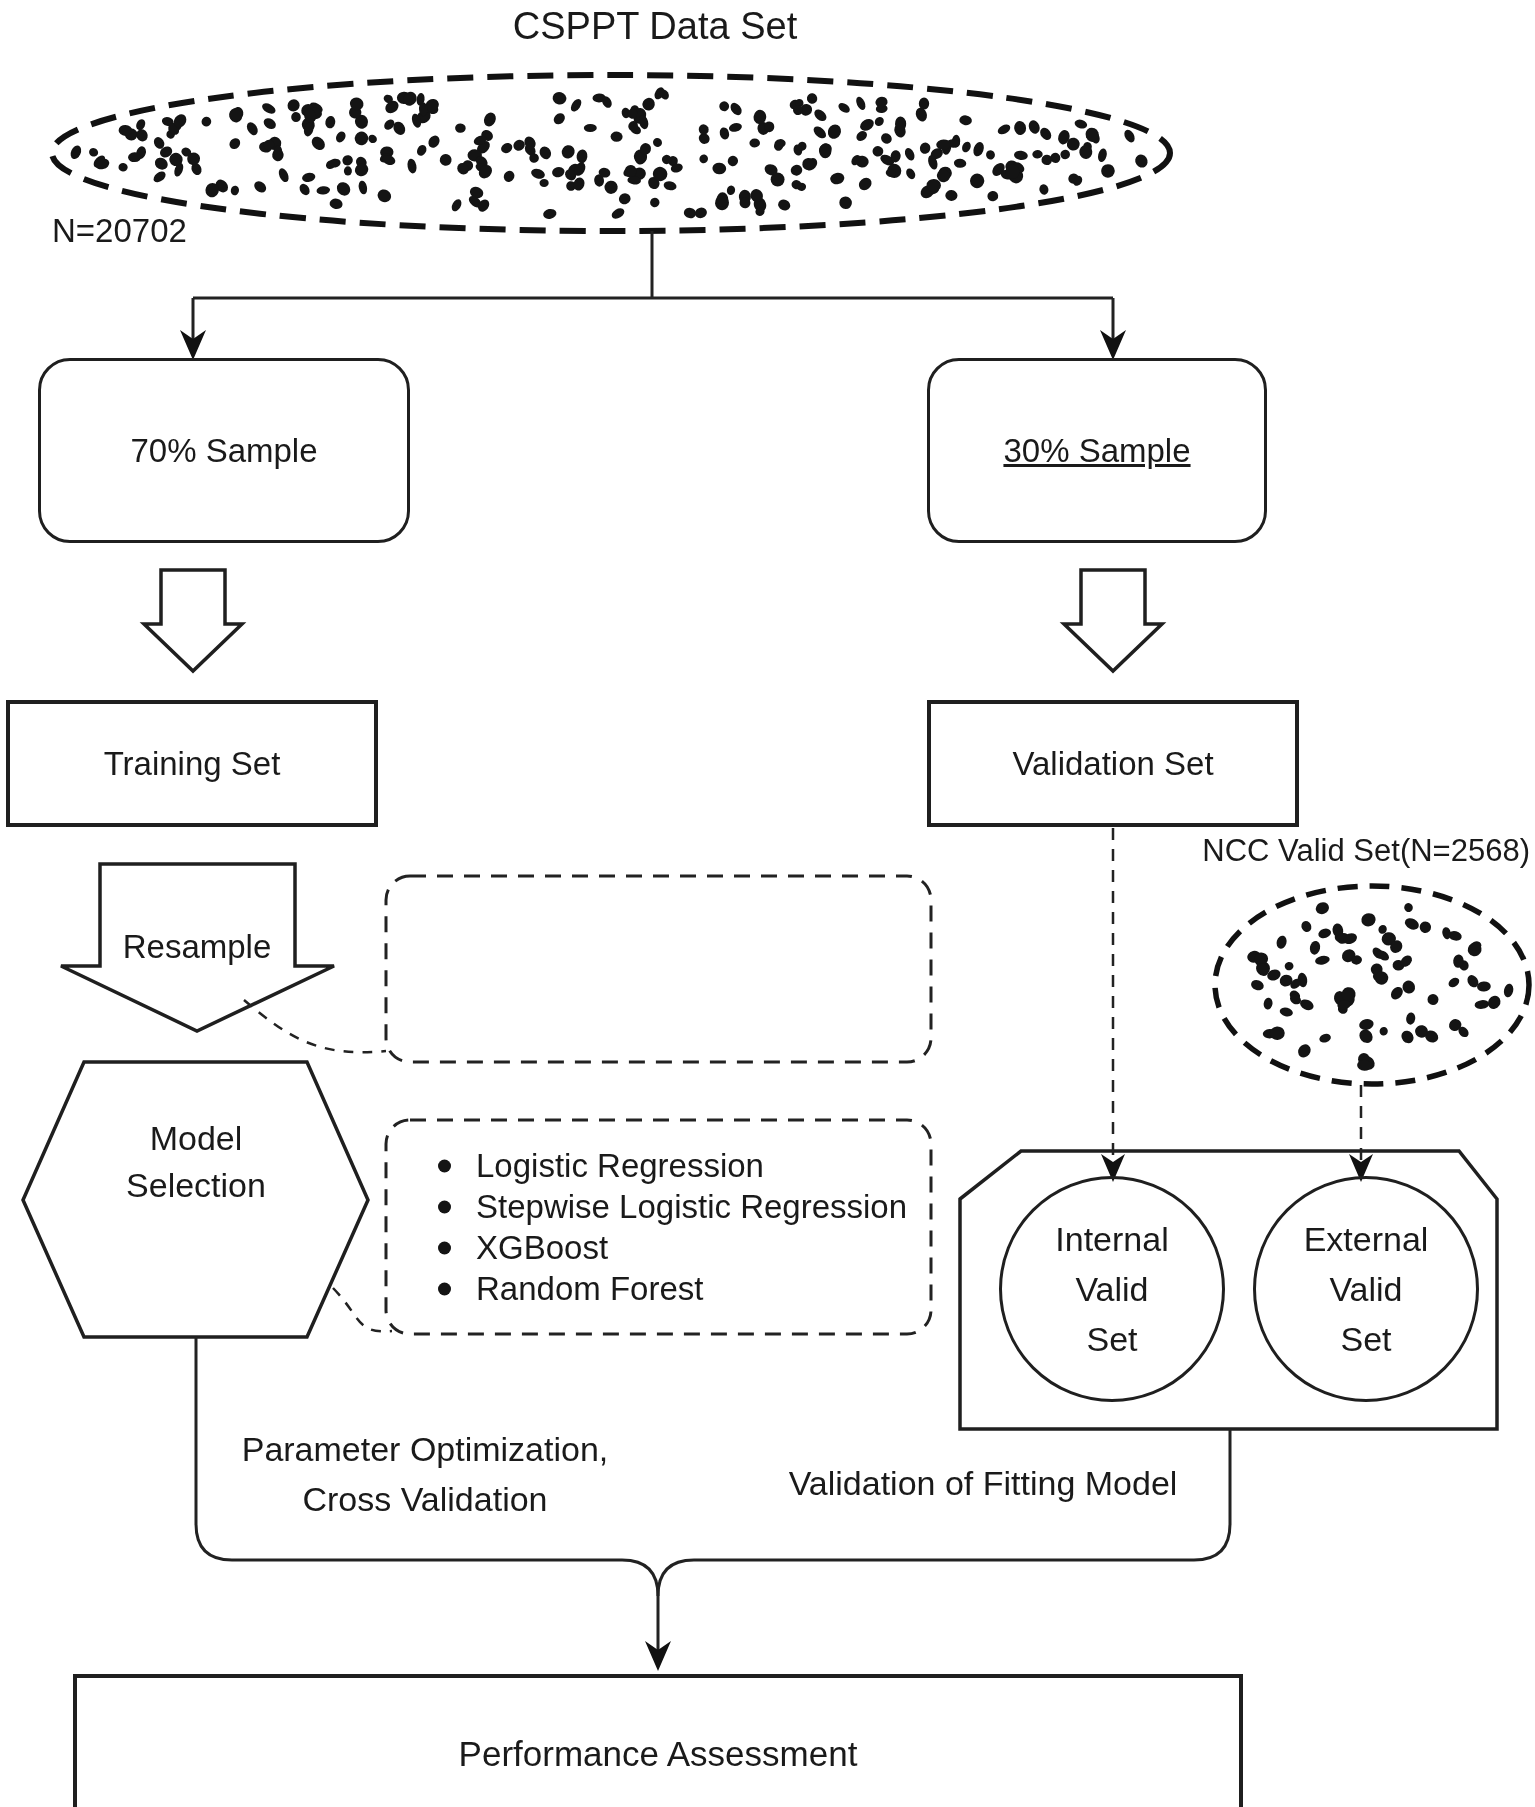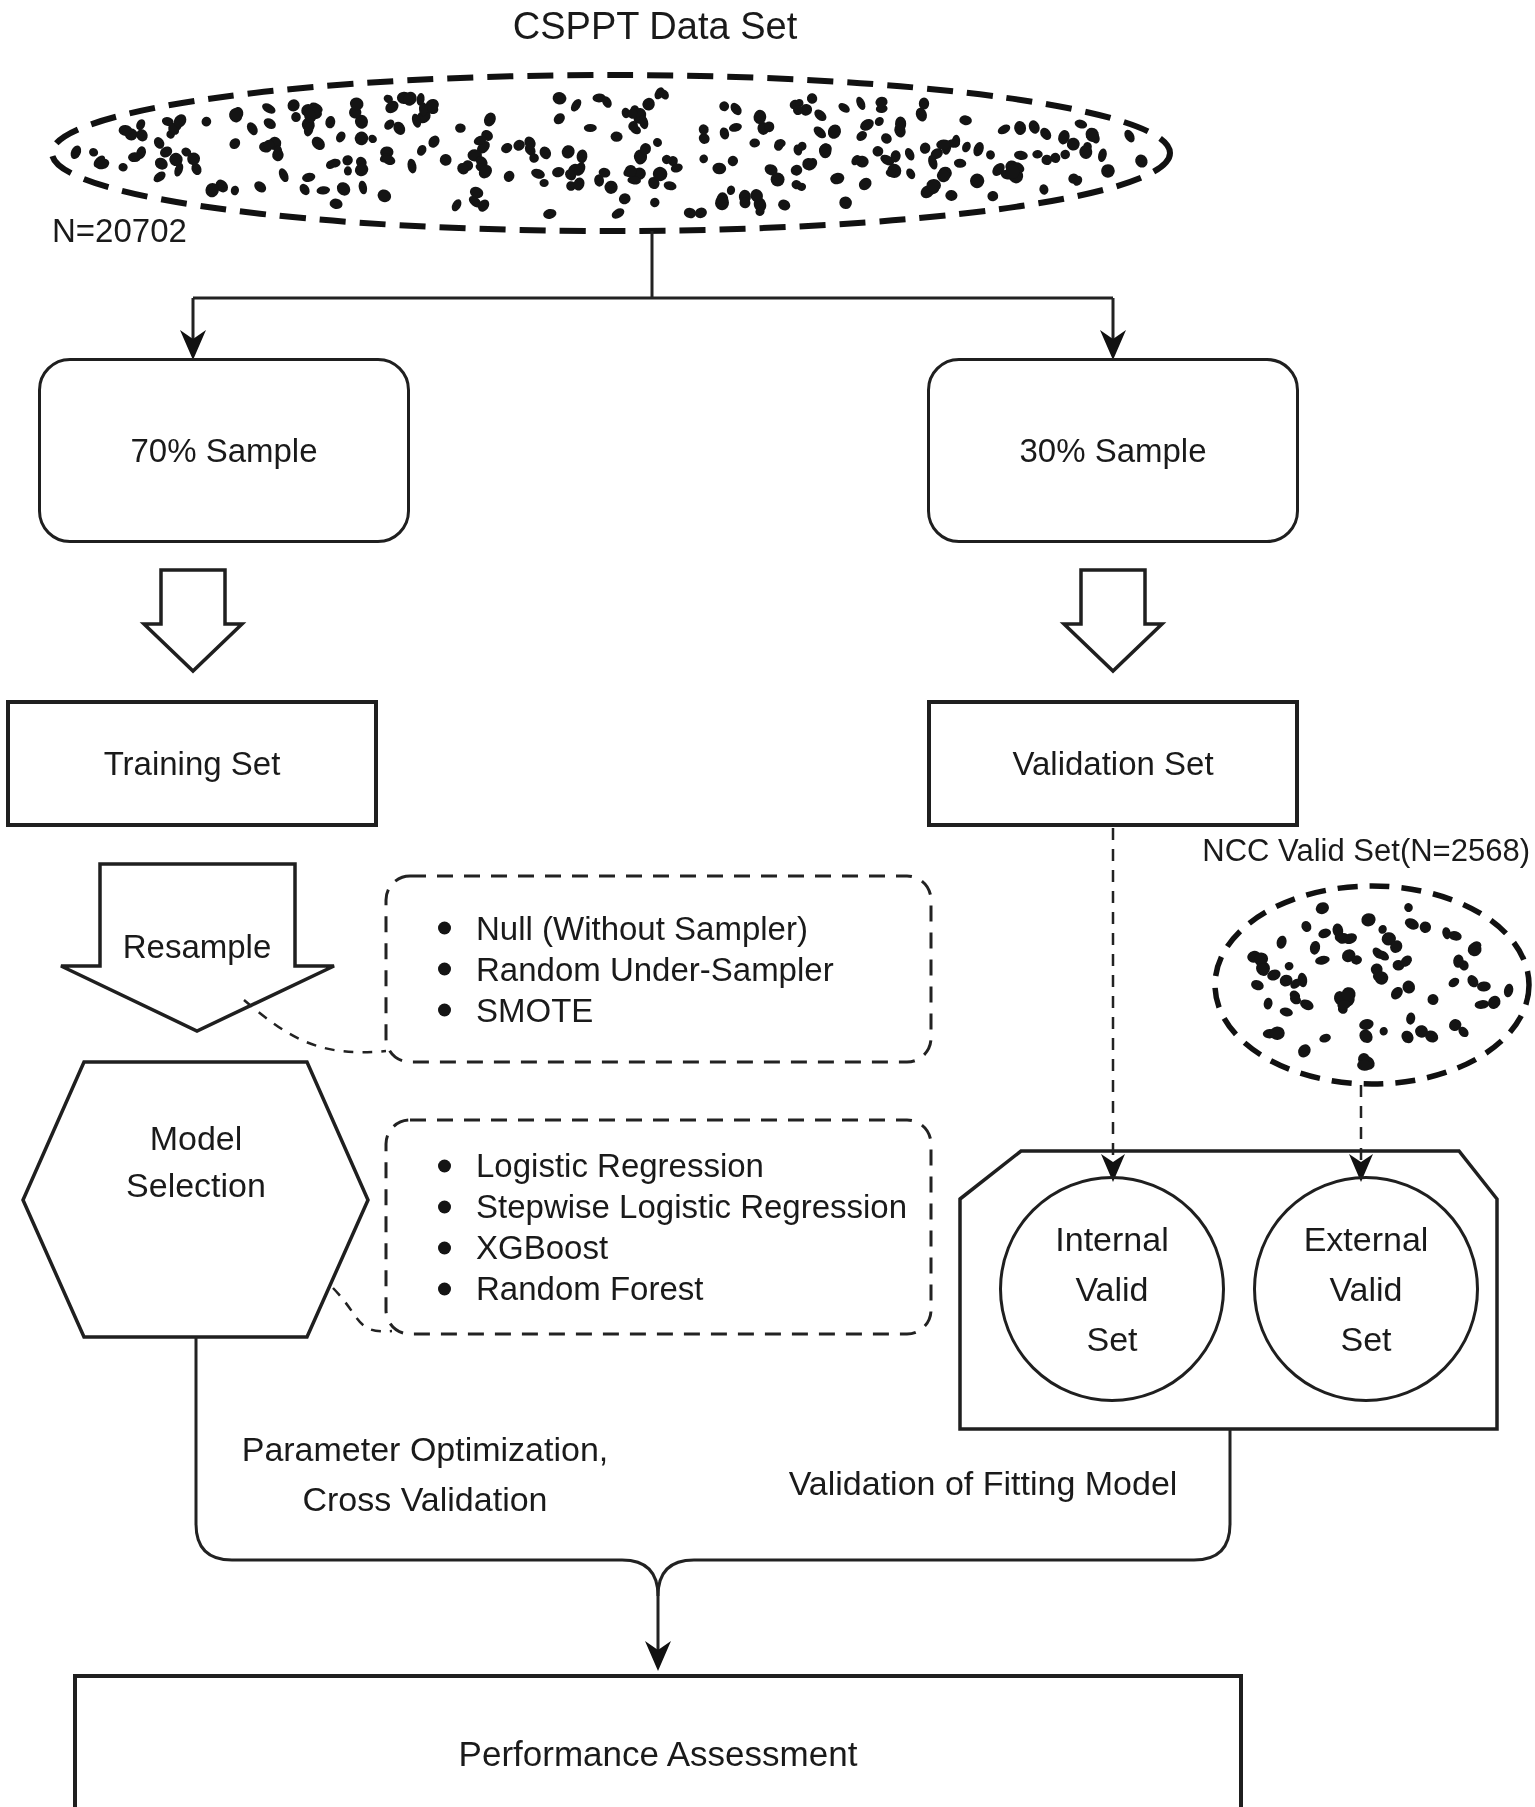--- a/index.html
+++ b/index.html
@@ -438,40 +438,33 @@
     <path d="M0 0 L-13 -30 L0 -21 L13 -30 Z" transform="translate(658,1671)" fill="#111111"></path>
   </svg>
 
   <div class="ov lbl cxc" style="left:655px;top:2px;font-size:38px;line-height:48px;">CSPPT Data Set</div>
 
   <div class="ov" style="left:52px;top:212px;font-size:33px;">N=20702</div>
 
   <div class="node rounded" style="left:8px;top:358px;width:372px;height:185px;margin-left:30px;">
     <span>70% Sample</span>
   </div>
-  <div class="node rounded" style="left:927px;top:358px;width:372px;height:185px;">
+  <div class="node rounded" style="left:927px;top:358px;width:340px;height:185px;text-decoration:underline;">
     <span>30% Sample</span>
   </div>
 
   <div class="node thick" style="left:6px;top:700px;width:372px;height:127px;">
     <span>Training Set</span>
   </div>
   <div class="node thick" style="left:927px;top:700px;width:372px;height:127px;">
     <span>Validation Set</span>
   </div>
 
   <div class="ov lbl cxc" style="left:197px;top:928px;font-size:33px;">Resample</div>
 
-  <div class="listwrap" style="left:386px;top:876px;width:545px;height:186px;">
-    <ul>
-      <li>Null (Without Sampler)</li>
-      <li>Random Under-Sampler</li>
-      <li>SMOTE</li>
-    </ul>
-  </div>
 
   <div class="ov lbl cxc" style="left:196px;top:1115px;font-size:34px;line-height:47px;">Model
 Selection</div>
 
   <div class="listwrap" style="left:386px;top:1120px;width:545px;height:214px;">
     <ul>
       <li>Logistic Regression</li>
       <li>Stepwise Logistic Regression</li>
       <li>XGBoost</li>
       <li>Random Forest</li>

